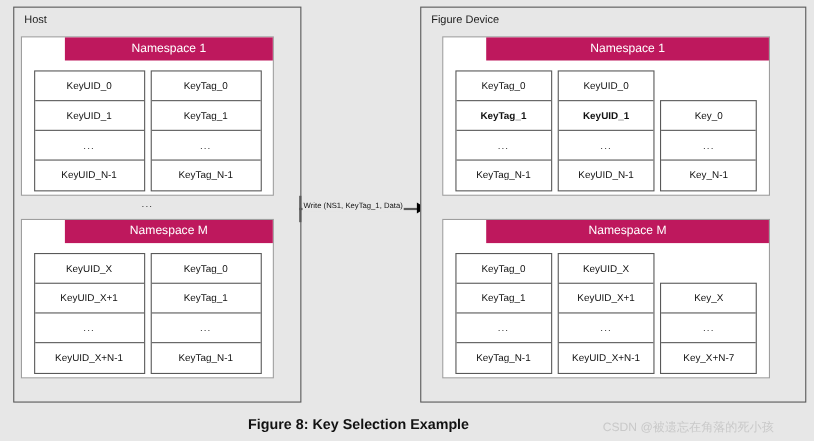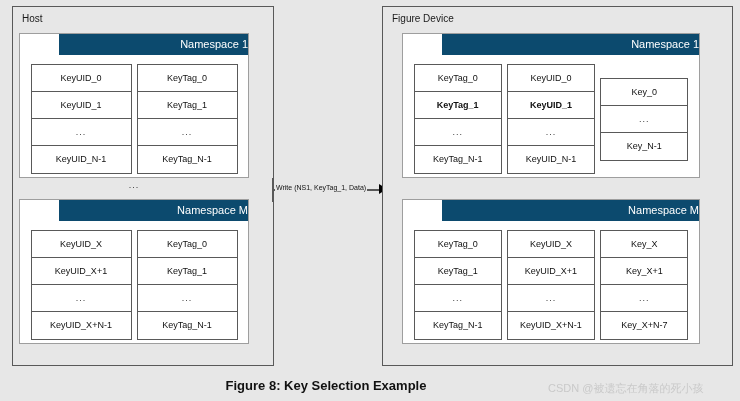--- a/index.html
+++ b/index.html
@@ -39,33 +39,33 @@
     white-space: nowrap;
   }
   
   .ns {
     position: absolute;
     background: #ffffff;
     border: 1px solid #9e9e9e;
     box-sizing: border-box;
   }
   .ns-header {
-    background: #0c4a6e;
+    background: #be185d;
     color: #ffffff;
-    text-align: right;
+    text-align: center;
     font-size: 11px;
     line-height: 21px;
     height: 21px;
     box-sizing: border-box;
     margin-left: 39px;
   }
   .ns-body {
     display: flex;
     justify-content: space-around;
-    align-items: center;
+    align-items: flex-end;
     padding: 9px 8px 10px 8px;
     box-sizing: border-box;
   }
   .col {
     border: 1px solid #595959;
     box-sizing: border-box;
     background: #ffffff;
   }
   .cell {
     border-bottom: 1px solid #595959;
@@ -241,21 +241,20 @@
           <div class="cell">KeyTag_N-1</div>
         </div>
         <div class="col">
           <div class="cell">KeyUID_X</div>
           <div class="cell">KeyUID_X+1</div>
           <div class="cell dots">...</div>
           <div class="cell">KeyUID_X+N-1</div>
         </div>
         <div class="col">
           <div class="cell">Key_X</div>
-          <div class="cell">Key_X+1</div>
           <div class="cell dots">...</div>
           <div class="cell">Key_X+N-7</div>
         </div>
       </div>
   </div>
 
   <div id="caption">Figure 8: Key Selection Example</div>
   <div id="watermark">CSDN @被遗忘在角落的死小孩</div>
 
 </div>

